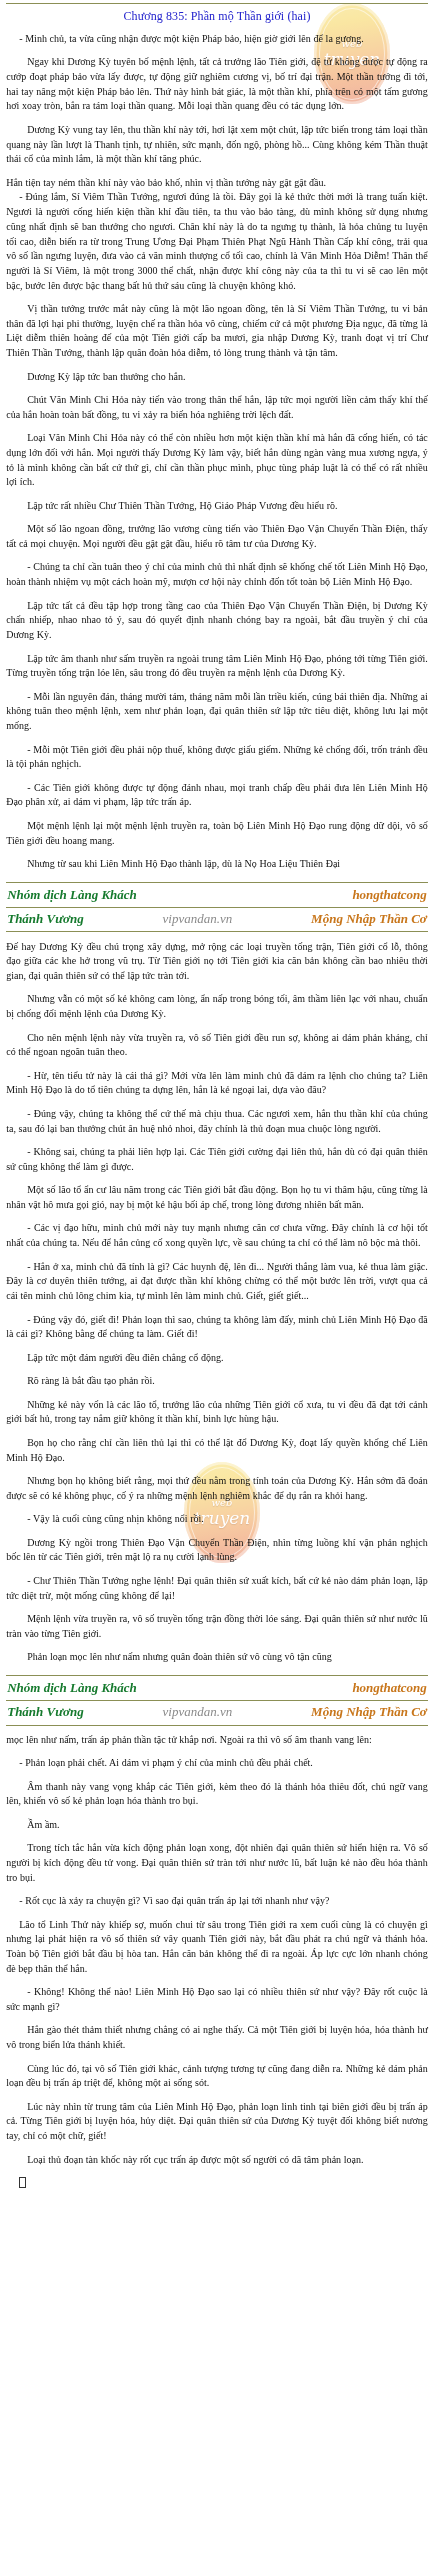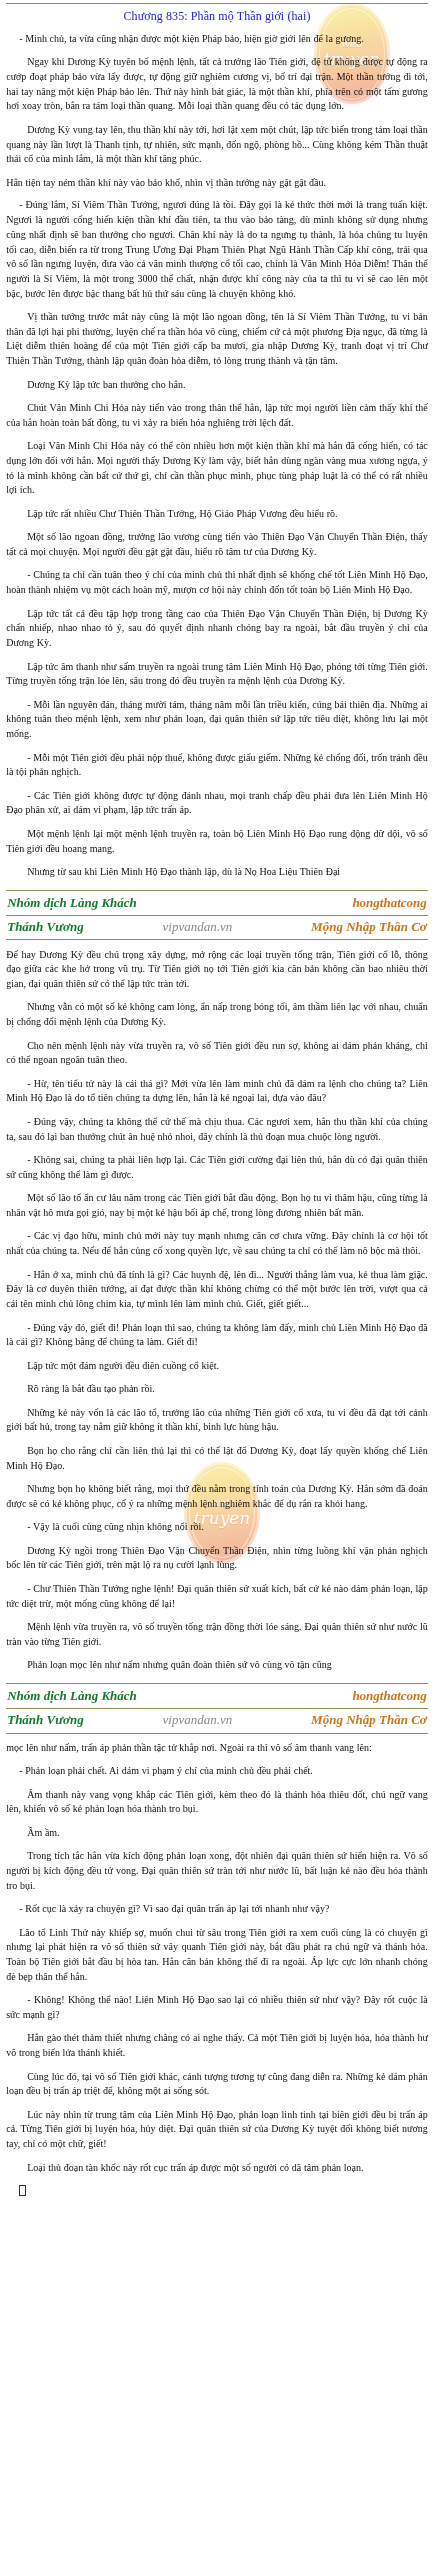--- a/index.html
+++ b/index.html
@@ -55,21 +55,21 @@
     text-indent: 0;
   }
   p.para.dash {
     text-indent: 1.3em;
   }
   p.para.tight {
     margin-bottom: 0;
   }
   p.para.cont {
     text-indent: 1.3em;
-    margin-top: 8px;
+    margin-top: 0;
   }
 
   
   .credit-band {
     margin: 10.3px 0 7.2px 0;
     padding: 0;
   }
   .credit-row {
     display: flex;
     align-items: center;
@@ -225,21 +225,21 @@
       <p class="para noindent">Đế hay Dương Kỳ đều chú trọng xây dựng, mở rộng các loại truyền tống trận, Tiên giới cổ lỗ, thông đạo giữa các khe hở trong vũ trụ. Từ Tiên giới nọ tới Tiên giới kia căn bản không cần bao nhiêu thời gian, đại quân thiên sứ có thể lập tức tràn tới.</p>
       <p class="para">Nhưng vẫn có một số kẻ không cam lòng, ẩn nấp trong bóng tối, âm thầm liên lạc với nhau, chuẩn bị chống đối mệnh lệnh của Dương Kỳ.</p>
       <p class="para">Cho nên mệnh lệnh này vừa truyền ra, vô số Tiên giới đều run sợ, không ai dám phản kháng, chỉ có thể ngoan ngoãn tuân theo.</p>
       <p class="para">- Hừ, tên tiểu tử này là cái thá gì? Mới vừa lên làm minh chủ đã dám ra lệnh cho chúng ta? Liên Minh Hộ Đạo là do tổ tiên chúng ta dựng lên, hắn là kẻ ngoại lai, dựa vào đâu?</p>
       <p class="para">- Đúng vậy, chúng ta không thể cứ thế mà chịu thua. Các ngươi xem, hắn thu thần khí của chúng ta, sau đó lại ban thưởng chút ân huệ nhỏ nhoi, đây chính là thủ đoạn mua chuộc lòng người.</p>
       <p class="para">- Không sai, chúng ta phải liên hợp lại. Các Tiên giới cường đại liên thủ, hắn dù có đại quân thiên sứ cũng không thể làm gì được.</p>
       <p class="para">Một số lão tổ ẩn cư lâu năm trong các Tiên giới bắt đầu động. Bọn họ tu vi thâm hậu, cũng từng là nhân vật hô mưa gọi gió, nay bị một kẻ hậu bối áp chế, trong lòng đương nhiên bất mãn.</p>
       <p class="para">- Các vị đạo hữu, minh chủ mới này tuy mạnh nhưng căn cơ chưa vững. Đây chính là cơ hội tốt nhất của chúng ta. Nếu để hắn củng cố xong quyền lực, về sau chúng ta chỉ có thể làm nô bộc mà thôi.</p>
       <p class="para">- Hắn ở xa, minh chủ đã tính là gì? Các huynh đệ, lên đi... Người thắng làm vua, kẻ thua làm giặc. Đây là cơ duyên thiên tướng, ai đạt được thần khí không chừng có thể một bước lên trời, vượt qua cả cái tên minh chủ lông chim kia, tự mình lên làm minh chủ. Giết, giết giết...</p>
       <p class="para">- Đúng vậy đó, giết đi! Phản loạn thì sao, chúng ta không làm đấy, minh chủ Liên Minh Hộ Đạo đã là cái gì? Không bằng để chúng ta làm. Giết đi!</p>
-      <p class="para">Lập tức một đám người đều điên cuồng cổ kiệt.</p>
+      <p class="para">Lập tức một đám người đều điên chẳng cổ động.</p>
       <p class="para">Rõ ràng là bắt đầu tạo phản rồi.</p>
       <p class="para">Những kẻ này vốn là các lão tổ, trưởng lão của những Tiên giới cổ xưa, tu vi đều đã đạt tới cảnh giới bất hủ, trong tay nắm giữ không ít thần khí, binh lực hùng hậu.</p>
       <p class="para">Bọn họ cho rằng chỉ cần liên thủ lại thì có thể lật đổ Dương Kỳ, đoạt lấy quyền khống chế Liên Minh Hộ Đạo.</p>
       <p class="para">Nhưng bọn họ không biết rằng, mọi thứ đều nằm trong tính toán của Dương Kỳ. Hắn sớm đã đoán được sẽ có kẻ không phục, cố ý ra những mệnh lệnh nghiêm khắc để dụ rắn ra khỏi hang.</p>
       <p class="para">- Vậy là cuối cùng cũng nhịn không nổi rồi.</p>
       <p class="para">Dương Kỳ ngồi trong Thiên Đạo Vận Chuyển Thần Điện, nhìn từng luồng khí vận phản nghịch bốc lên từ các Tiên giới, trên mặt lộ ra nụ cười lạnh lùng.</p>
       <p class="para">- Chư Thiên Thần Tướng nghe lệnh! Đại quân thiên sứ xuất kích, bất cứ kẻ nào dám phản loạn, lập tức diệt trừ, một mống cũng không để lại!</p>
       <p class="para">Mệnh lệnh vừa truyền ra, vô số truyền tống trận đồng thời lóe sáng. Đại quân thiên sứ như nước lũ tràn vào từng Tiên giới.</p>
       <p class="para">Phản loạn mọc lên như nấm nhưng quân đoàn thiên sứ vô cùng vô tận cũng</p>
     </div>

